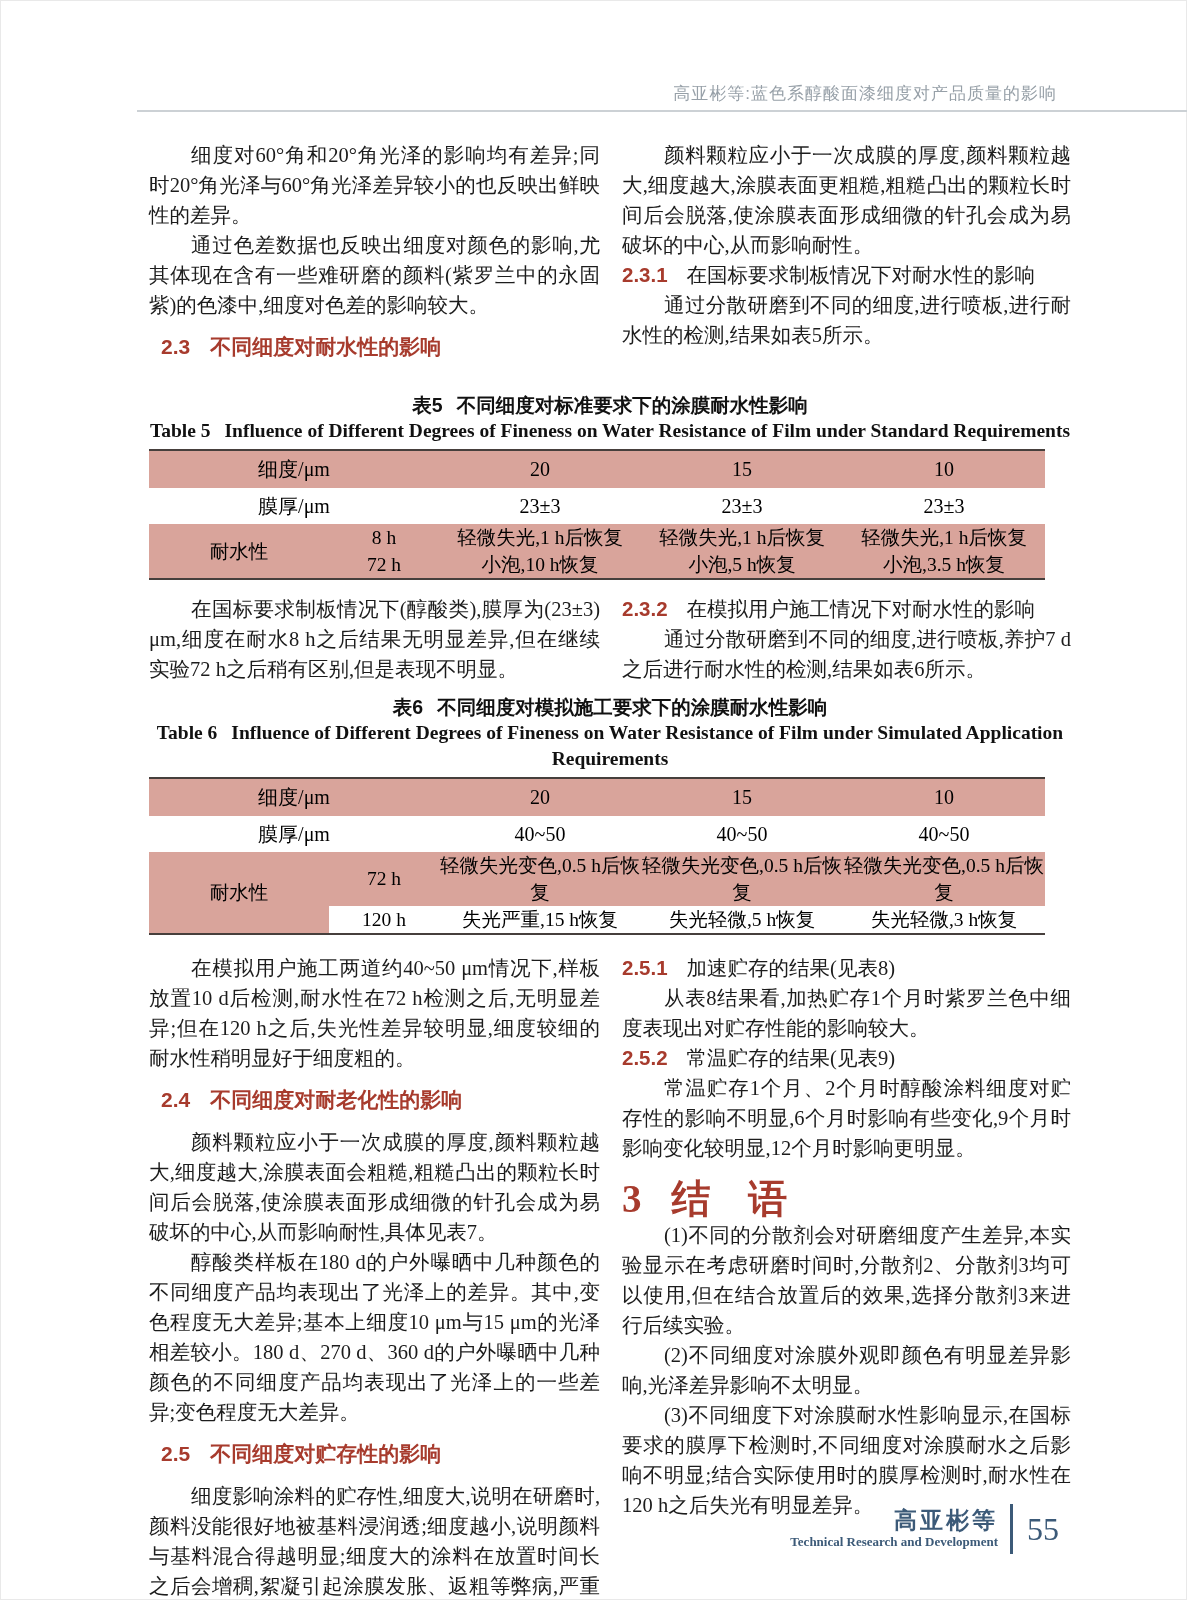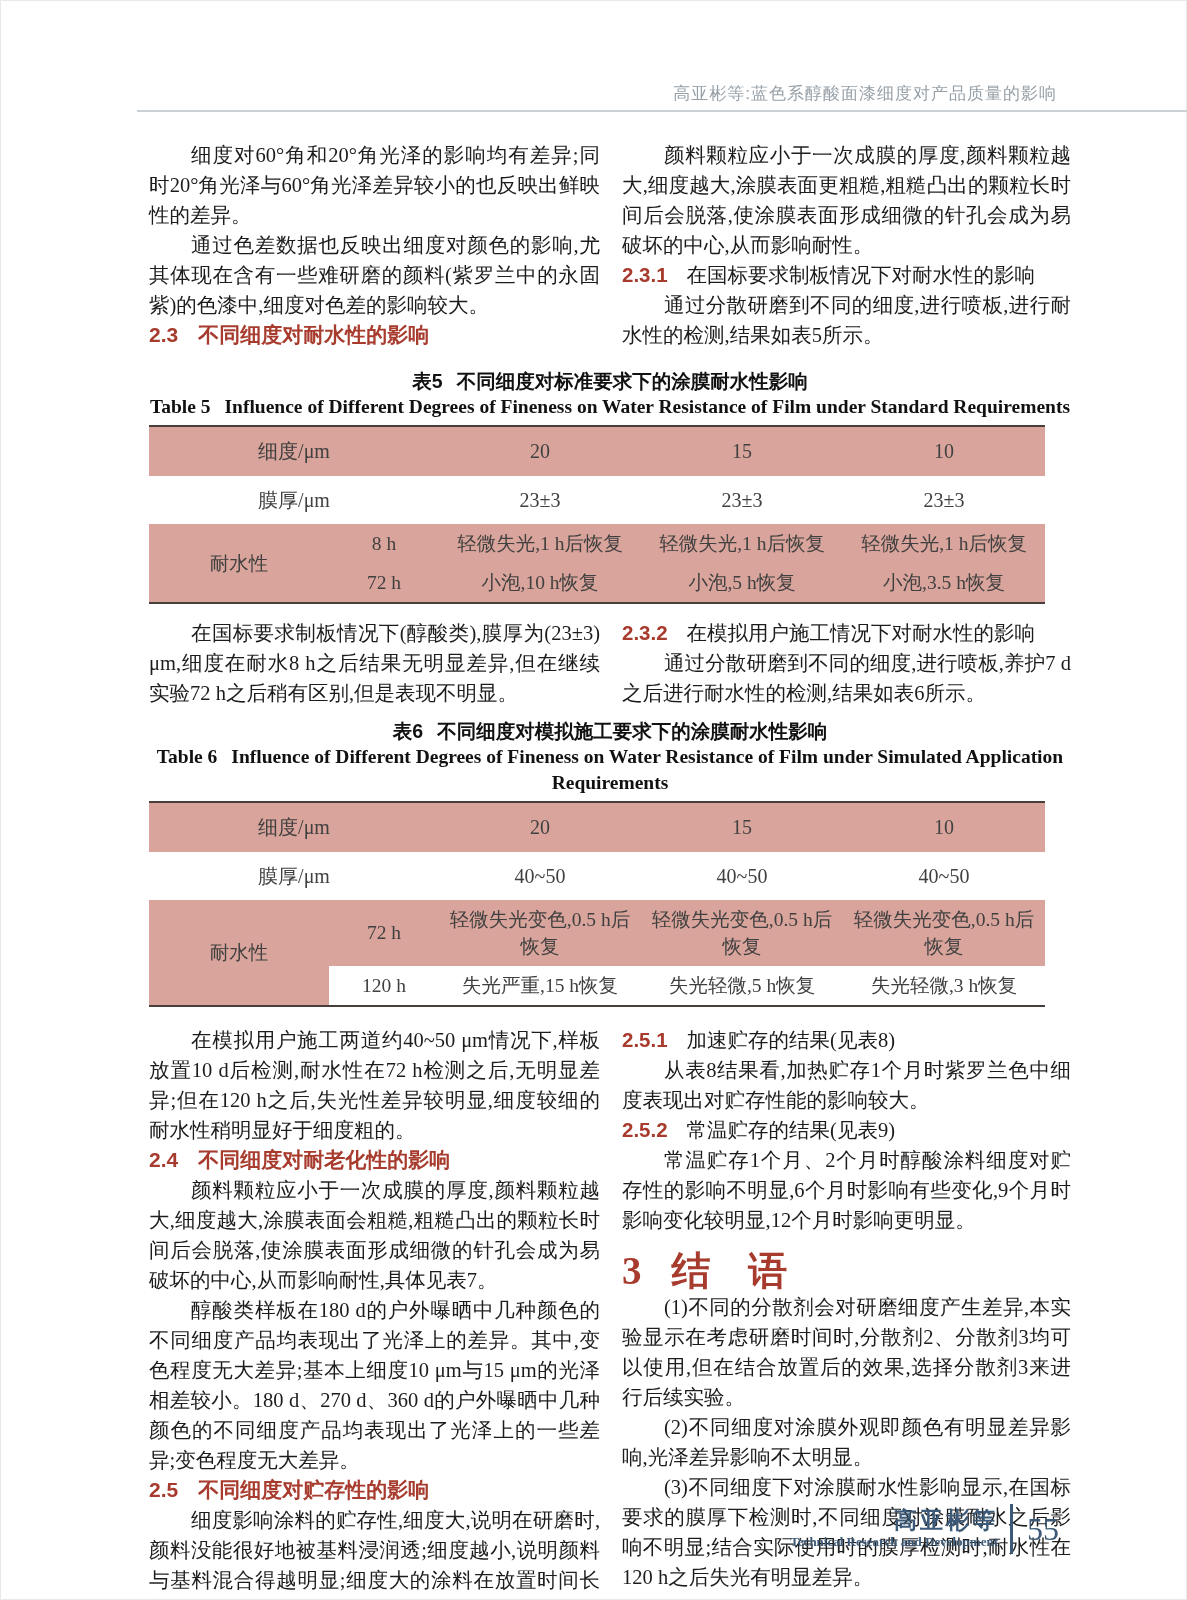--- a/index.html
+++ b/index.html
@@ -26,38 +26,38 @@
   
   .content{position:absolute;left:149px;top:140px;width:922px;}
   .cols{display:flex;}
   .col-l{width:451px;margin-right:22px;}
   .col-r{width:449px;}
 
   .p{margin:0;font-size:20.5px;line-height:30px;text-align:justify;
      text-indent:2.05em;color:var(--ink);}
   .p.noindent{text-indent:0;}
 
-  .h-l2{margin:0;font-family:"Liberation Sans",sans-serif;font-weight:700;
+  .h-l2{margin:12px;font-family:"Liberation Sans",sans-serif;font-weight:700;
         font-size:21px;line-height:30px;color:var(--red);}
   .h-l2 .num{margin-right:20px;}
   .h-l3{margin:0;font-size:20.5px;line-height:30px;color:var(--ink);}
   .h-l3 .num{color:var(--red);font-family:"Liberation Sans",sans-serif;
              font-weight:700;margin-right:19px;}
 
   
   .tblblock{margin-top:18px;}
   .tbl-title-cn{font-family:"Liberation Sans",sans-serif;font-weight:700;
                 font-size:19.5px;line-height:26px;text-align:center;color:#111;}
   .tbl-title-cn .tno{margin-right:14px;}
   .tbl-title-en{font-weight:700;font-size:19.5px;line-height:26px;
                 text-align:center;color:#111;}
   .tbl-title-en .tno{margin-right:14px;}
   table.datatbl{width:896px;border-collapse:collapse;margin-top:5px;
     border-top:2px solid #463f3c;border-bottom:2px solid #463f3c;}
-  table.datatbl td{padding:6px;text-align:center;font-size:20px;color:#404040;}
+  table.datatbl td{padding:0;text-align:center;font-size:20px;color:#000000;}
   td.lab{text-align:left;padding-left:24px;}
   tr.hrow td{height:37px;}
   tr.trow td{height:36px;}
   tr.srow td{height:27px;font-size:19.5px;}
   .pink{background:var(--pink);}
 
   .mid{margin-top:14px;}
   .sec3{margin-top:18px;}
 
   .h-big{margin:16px 0 1px 0;font-family:Liberation Serif, serif;

